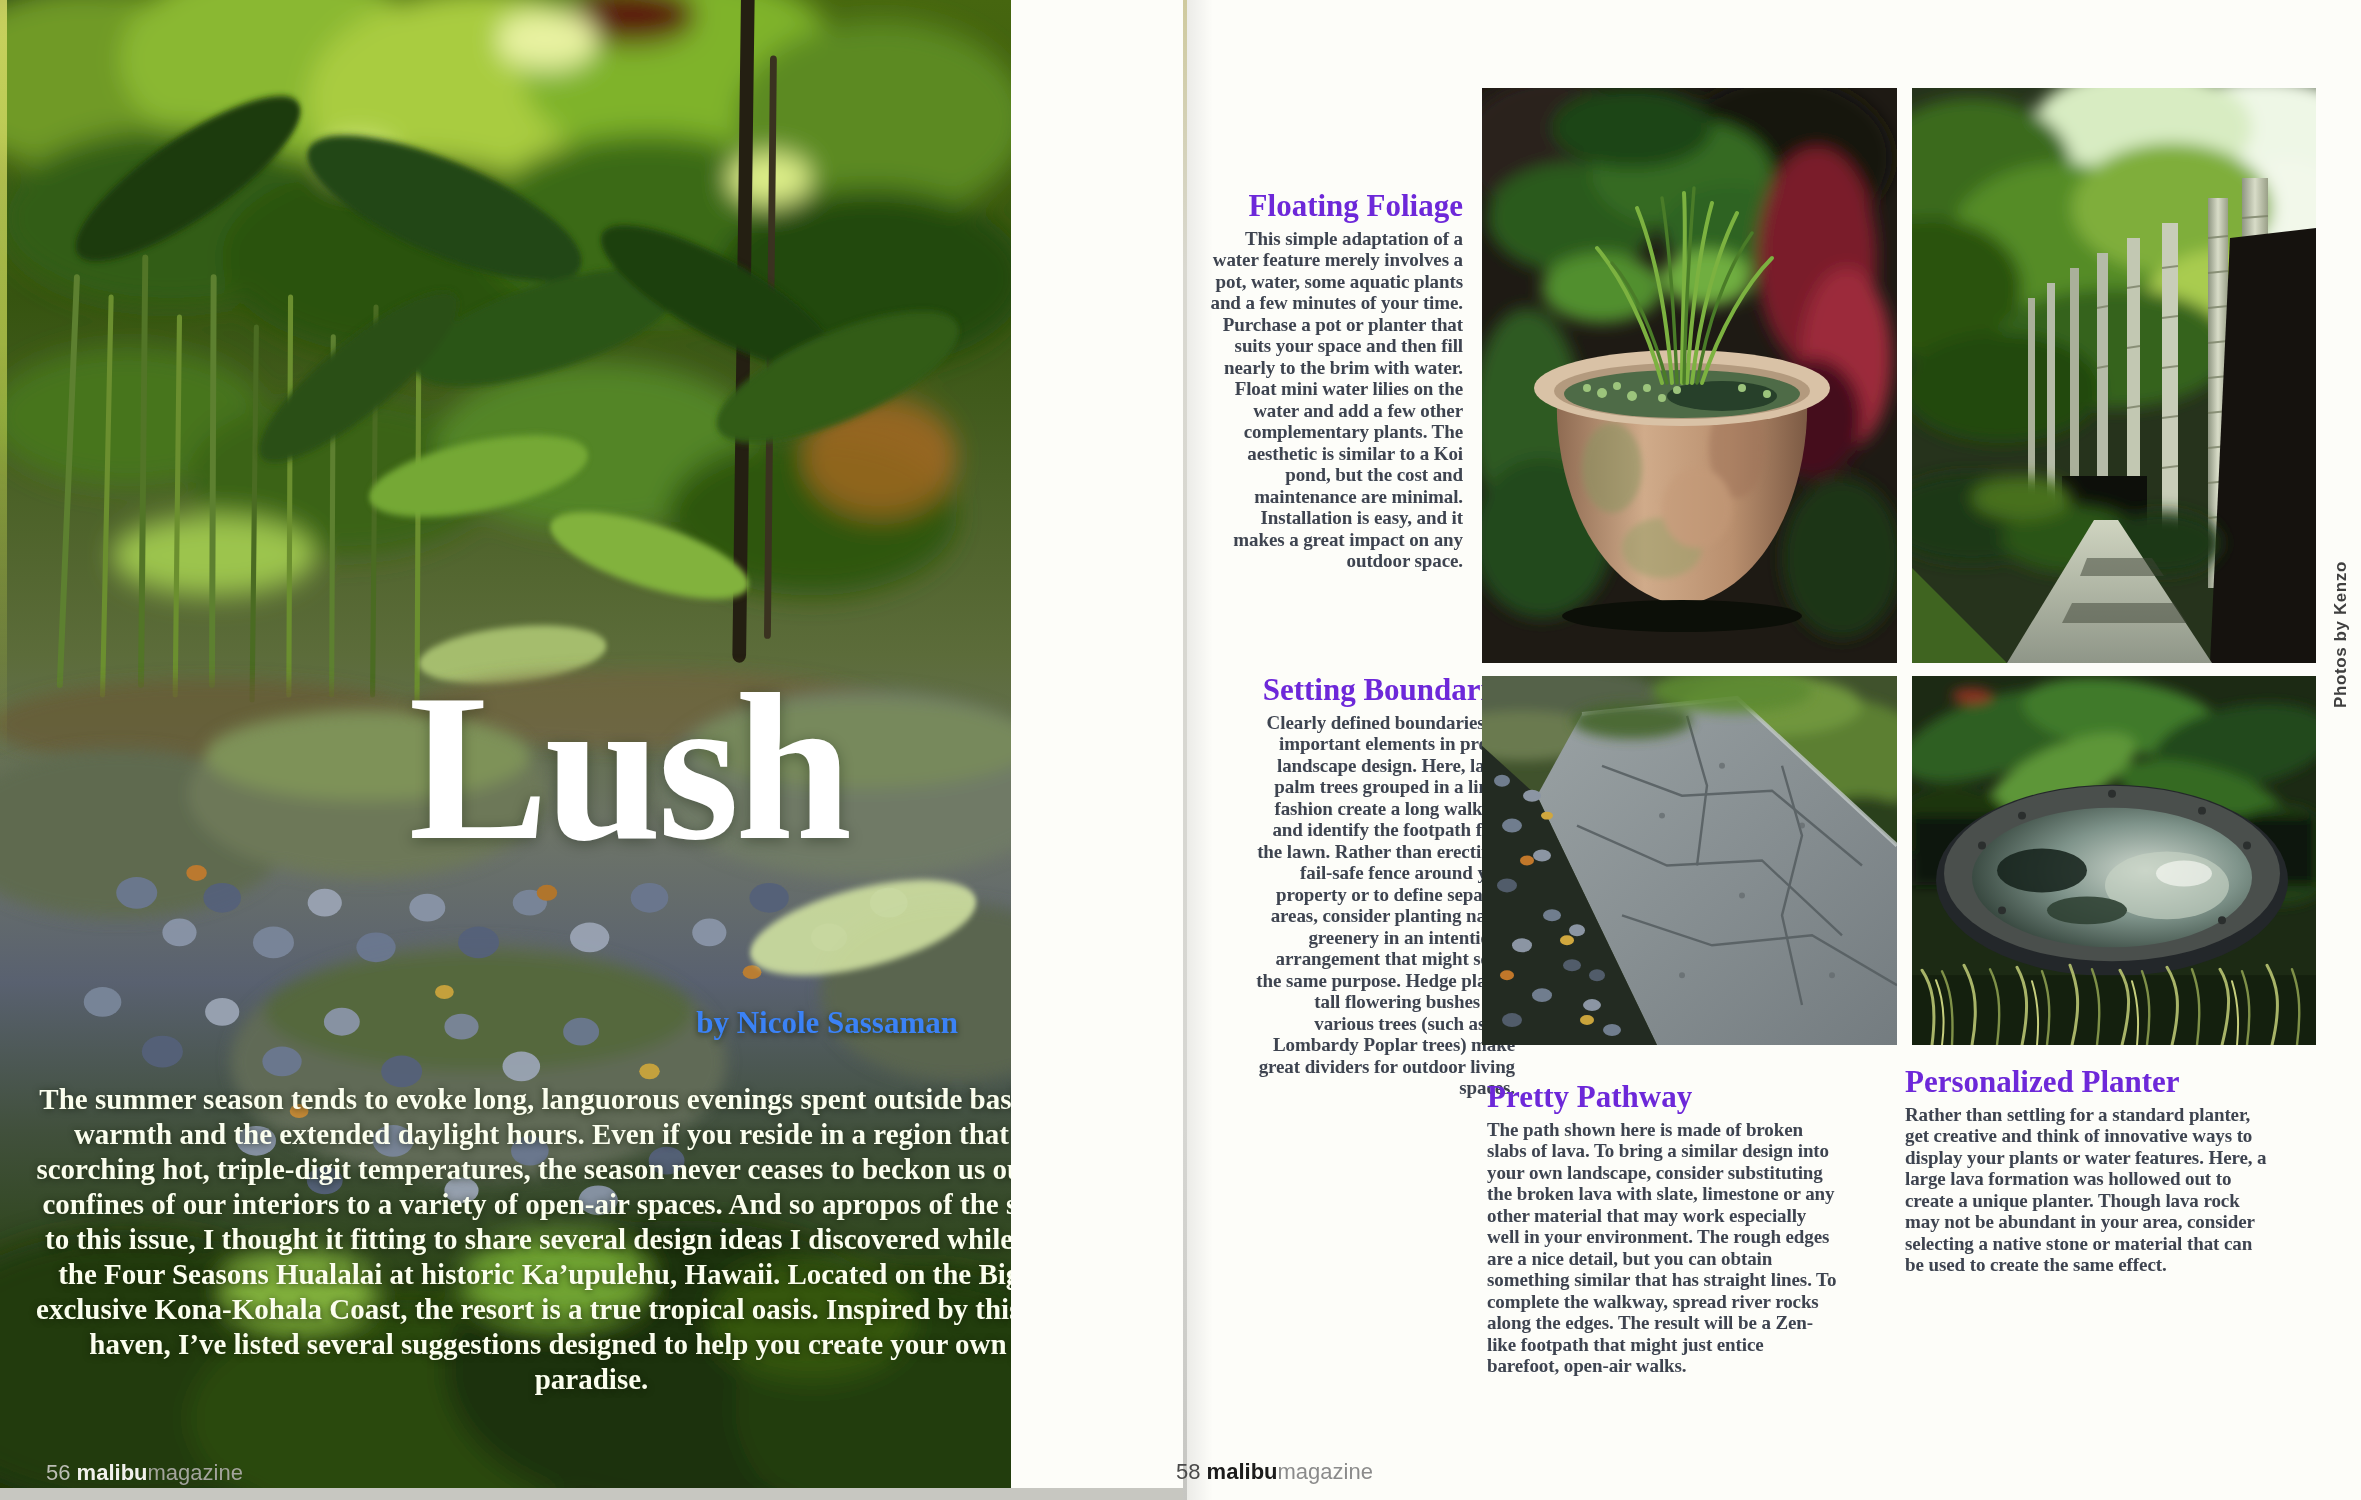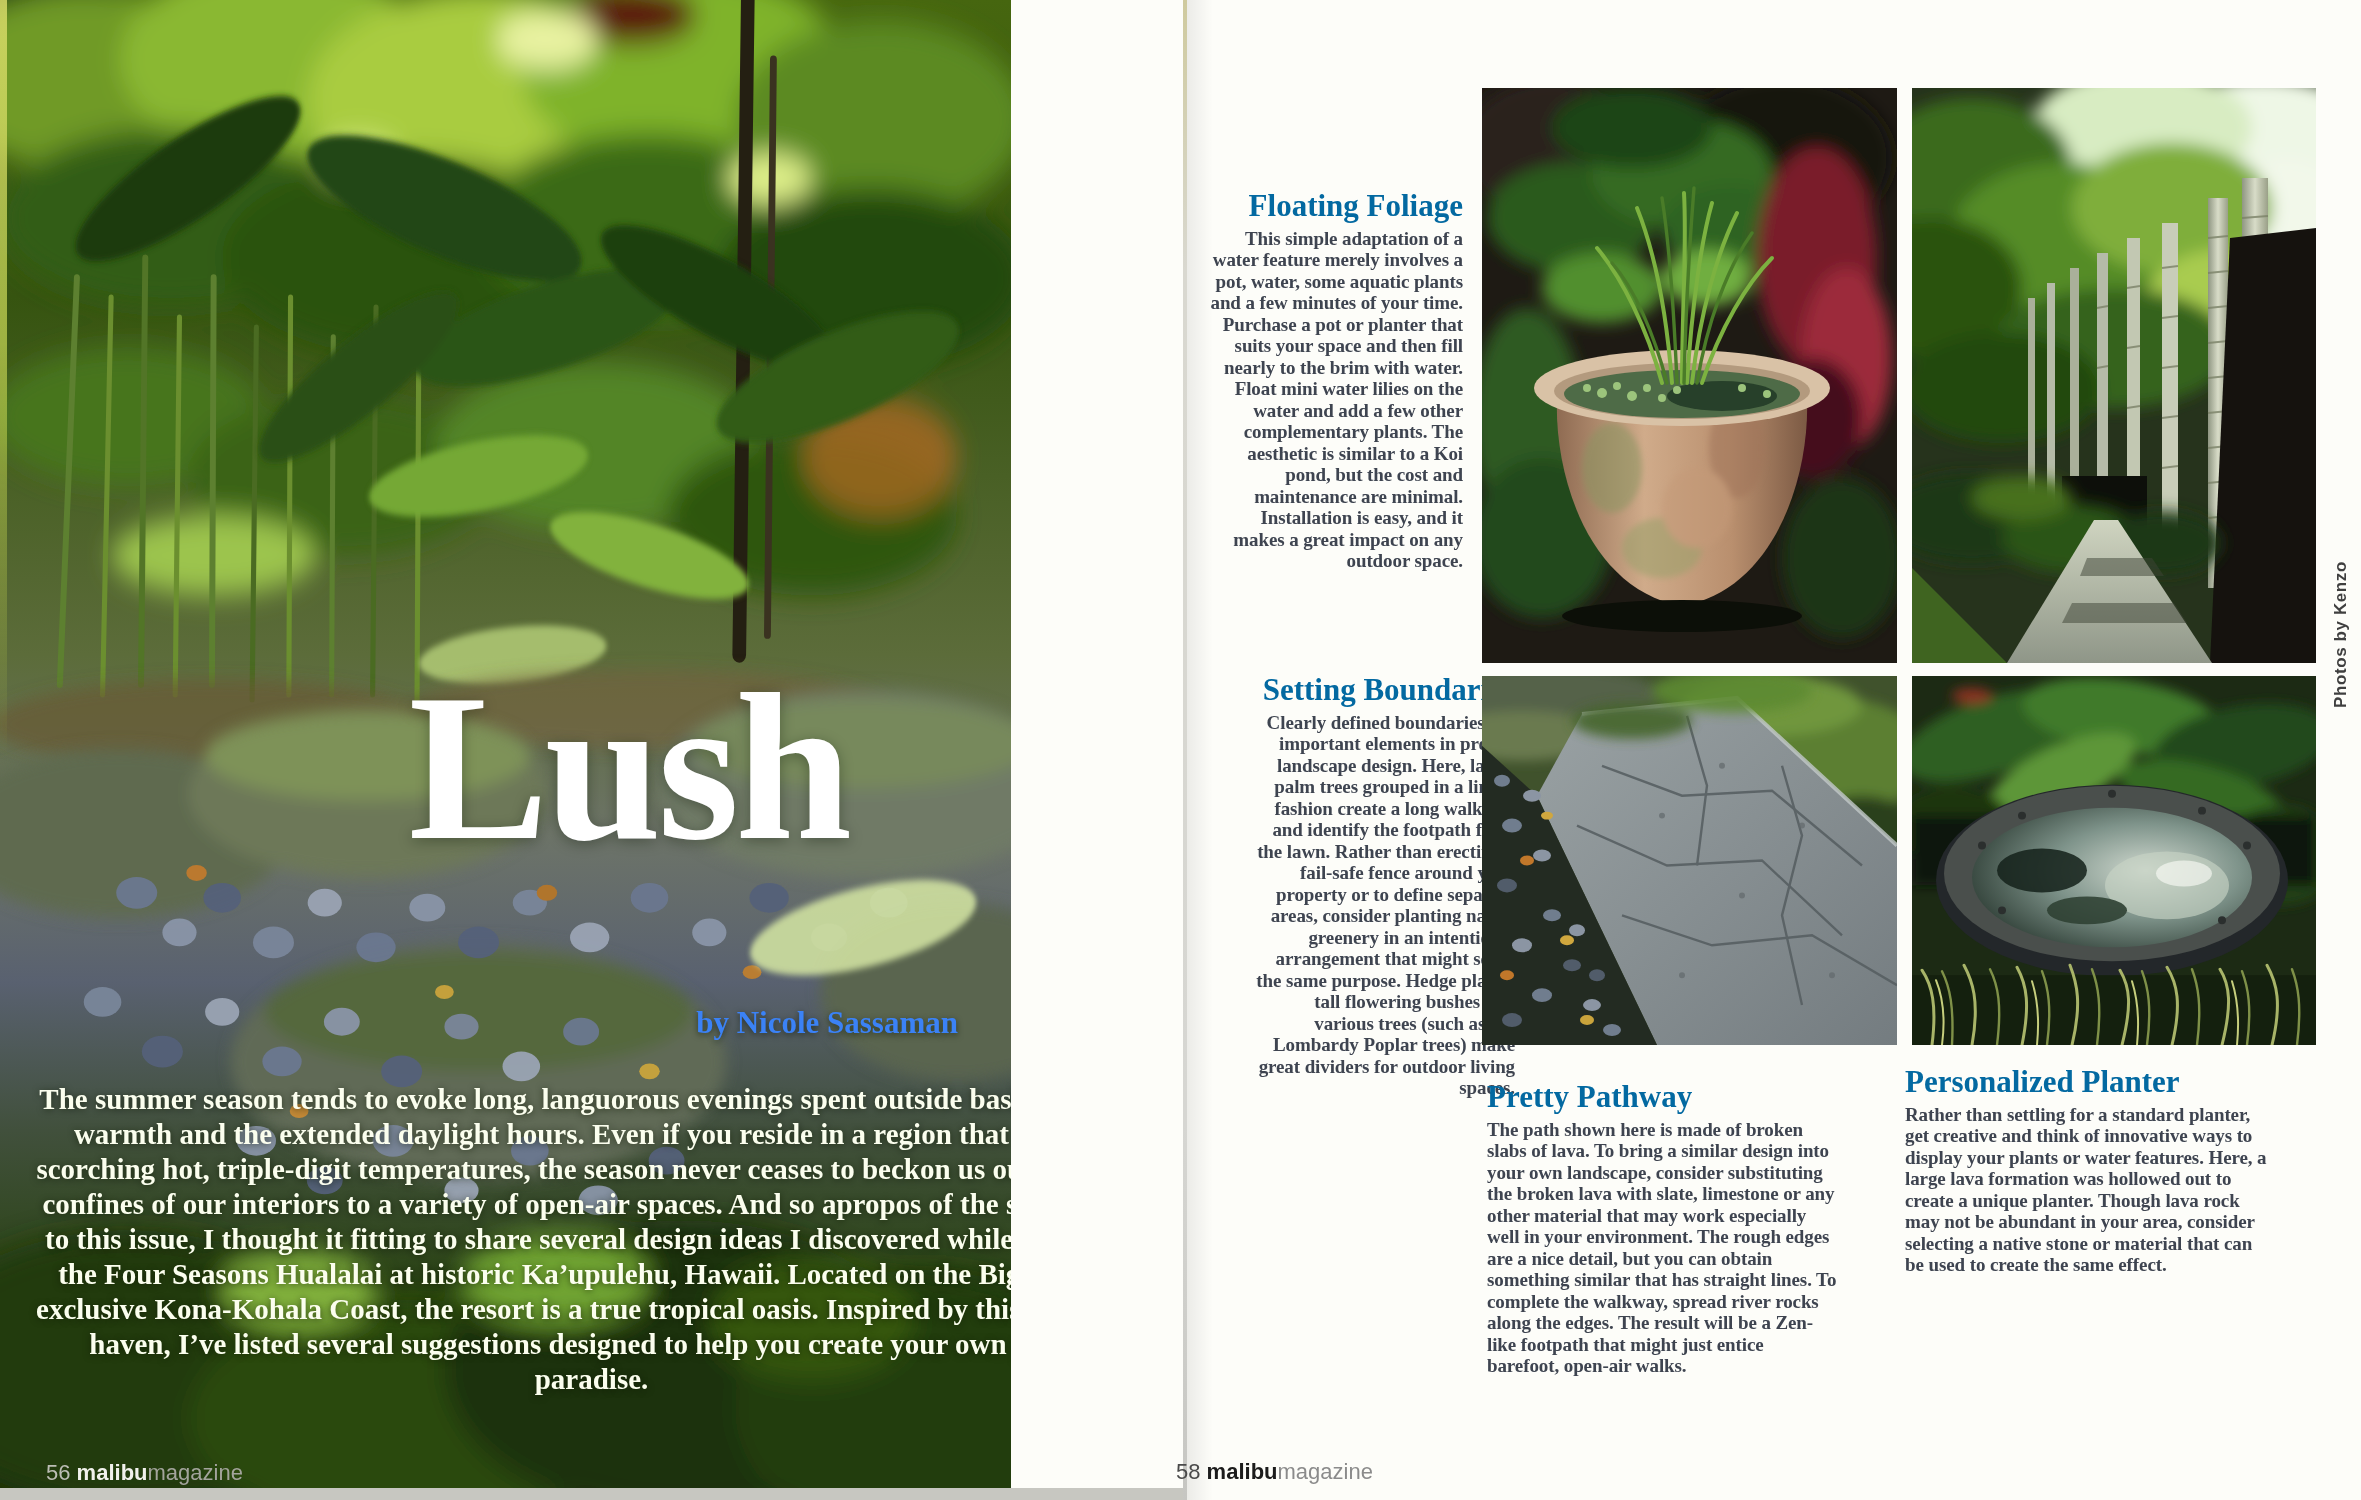--- a/index.html
+++ b/index.html
@@ -27,21 +27,21 @@
   .bottom-strip{position:absolute;left:0;top:1488px;width:1183px;height:12px;background:#c7c7c1;}
   .edge-strip{position:absolute;left:0;top:0;width:7px;height:760px;
               background:linear-gradient(180deg,#dfe06e,#b8c94e 45%,rgba(120,150,40,0));opacity:.8;}
   
   .gutter{position:absolute;left:1183px;top:0;width:4px;height:1500px;
           background:linear-gradient(180deg,#cfca9e,#d9d8d0 18%,#d6d6d2 75%,#c6c6c2);}
   .gutter-shadow{position:absolute;left:1187px;top:0;width:26px;height:1500px;
           background:linear-gradient(90deg,rgba(0,0,0,.07),rgba(0,0,0,0));}
   
   .section{position:absolute;color:#3e4450;}
-  .section h3{margin:0 0 5px 0;font-size:31px;line-height:1.05;color:#0369a1;font-weight:bold;}
+  .section h3{margin:0 0 5px 0;font-size:31px;line-height:1.05;color:#6d28d9;font-weight:bold;}
   .section p{margin:0;font-size:19px;line-height:21.5px;letter-spacing:-.1px;font-weight:bold;}
   .sec-right{text-align:right;}
   .sec1{left:1210px;top:190px;width:253px;}
   .sec2{left:1256px;top:674px;width:259px;text-align:right;}
   .sec3{left:1487px;top:1081px;width:352px;}
   .sec4{left:1905px;top:1066px;width:362px;}
   
   .photo{position:absolute;overflow:hidden;}
   .photo svg{display:block;width:100%;height:100%;}
   .photo-tl{left:1482px;top:88px;width:415px;height:575px;}

